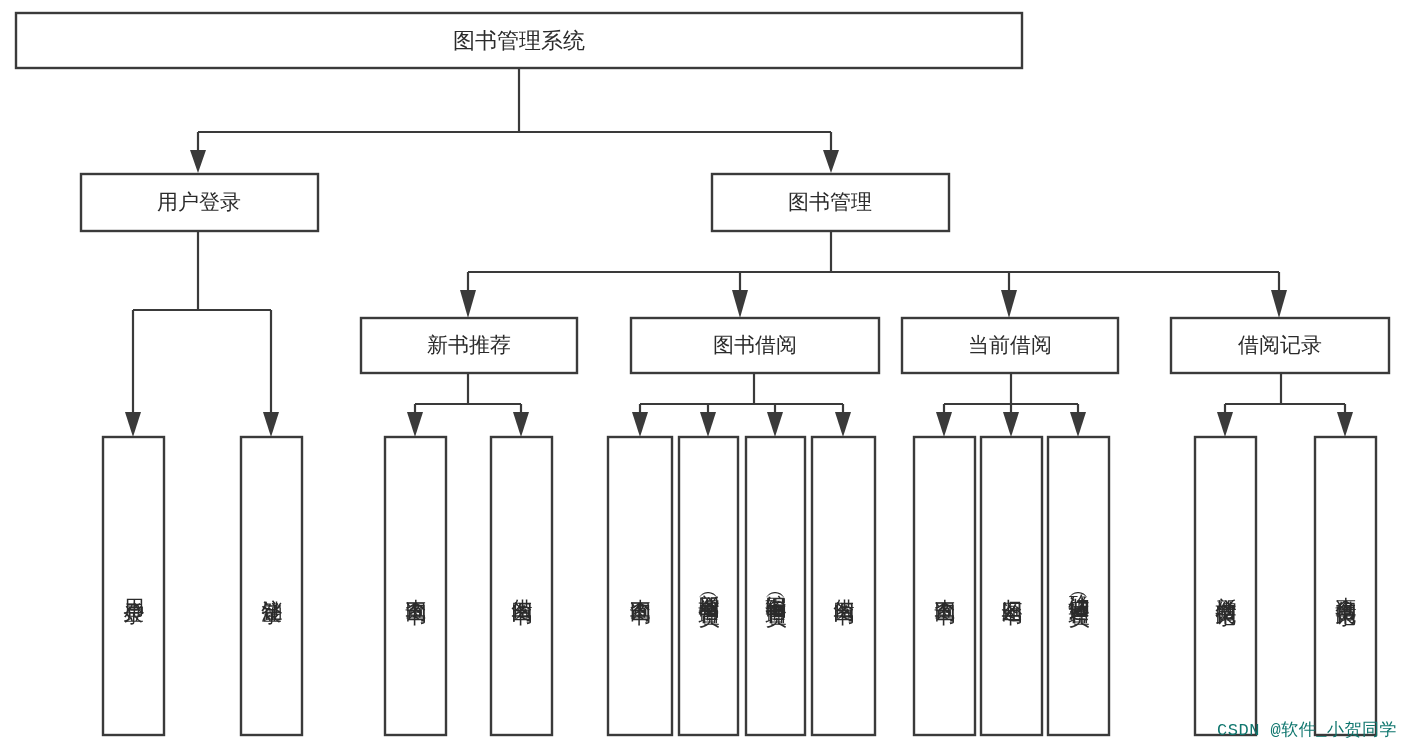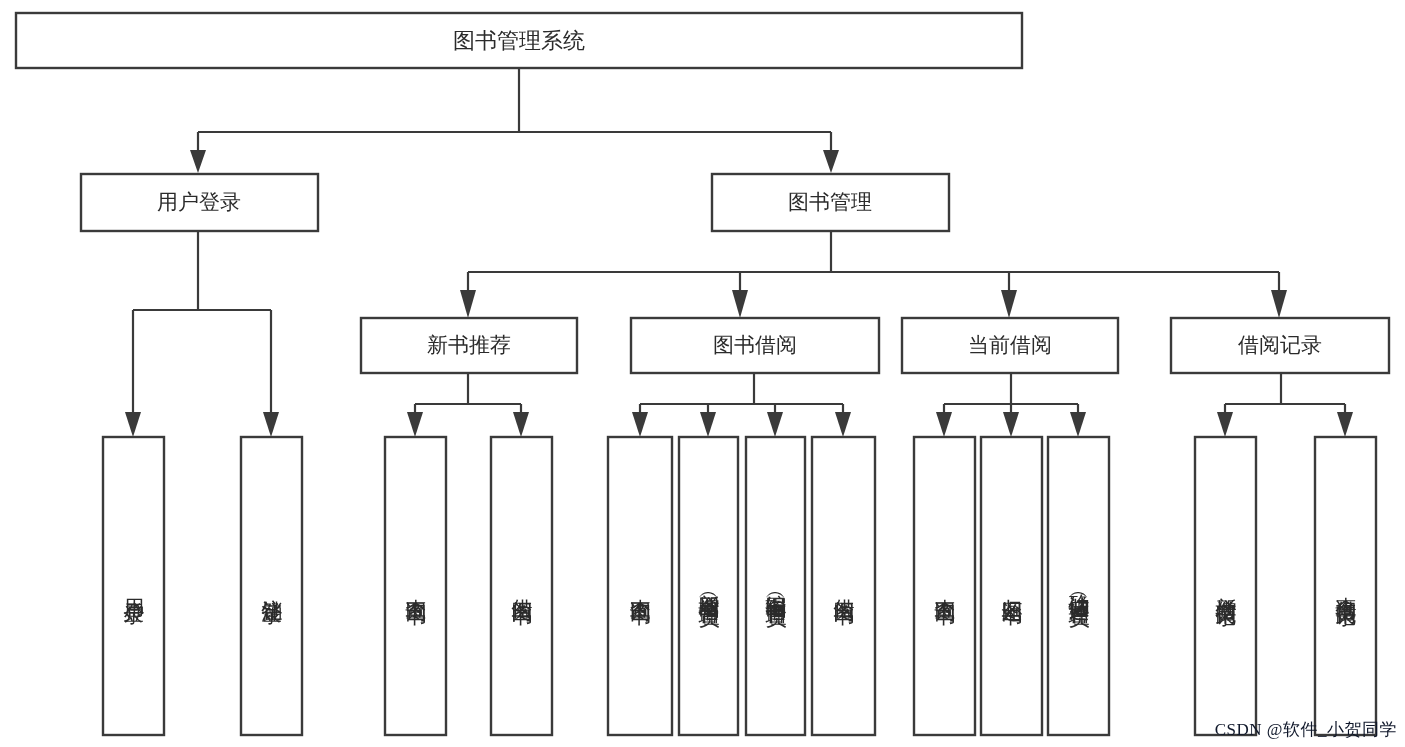--- a/index.html
+++ b/index.html
@@ -75,23 +75,23 @@
     line-height: 1.18;
     letter-spacing: 2px;
     color: #2b2b2b;
     white-space: nowrap;
     text-align: center;
   }
   .watermark {
     position: absolute;
     right: 8px;
     bottom: 6px;
-    font-family: Liberation Serif, serif;
+    font-family: Liberation Mono, monospace;
     font-size: 17px;
-    color: #0f172a;
+    color: #0f766e;
     letter-spacing: 0.5px;
     user-select: none;
   }
 </style>
 </head>
 <body>
 
 <div id="diagram-root">
 
   <svg class="flow" viewBox="0 0 1405 747">

